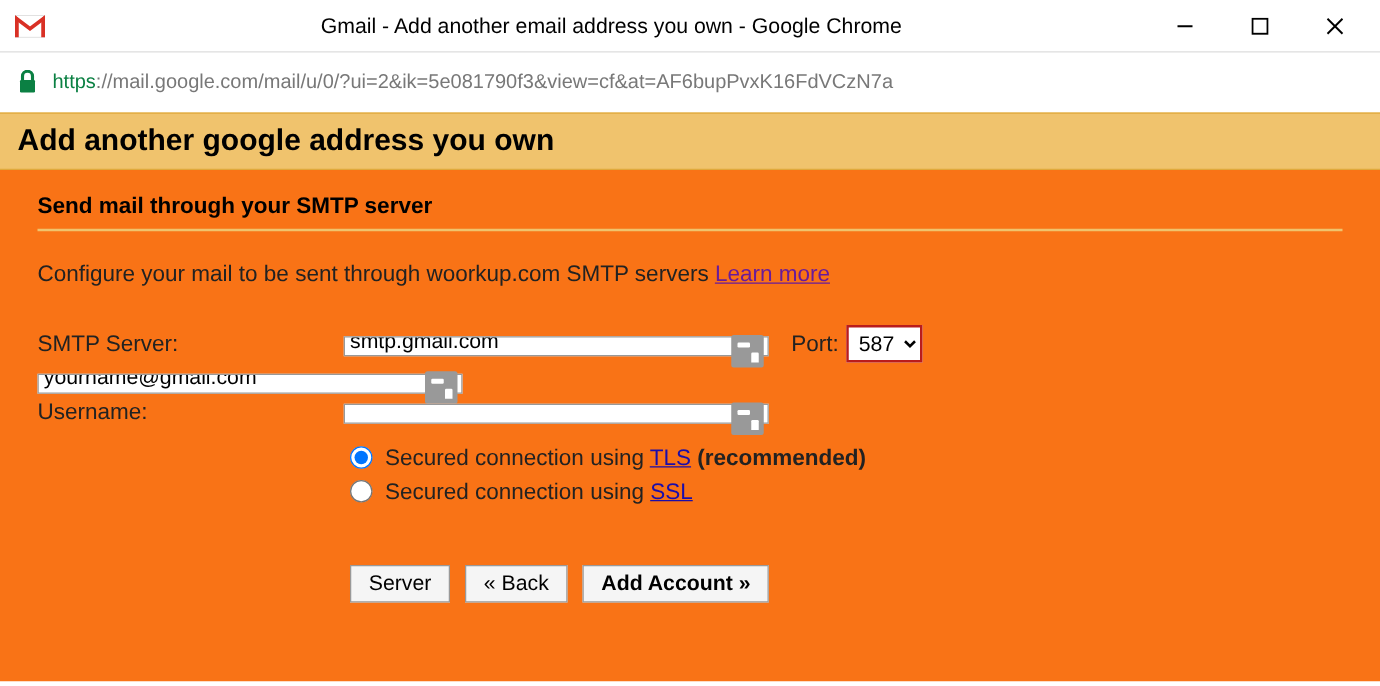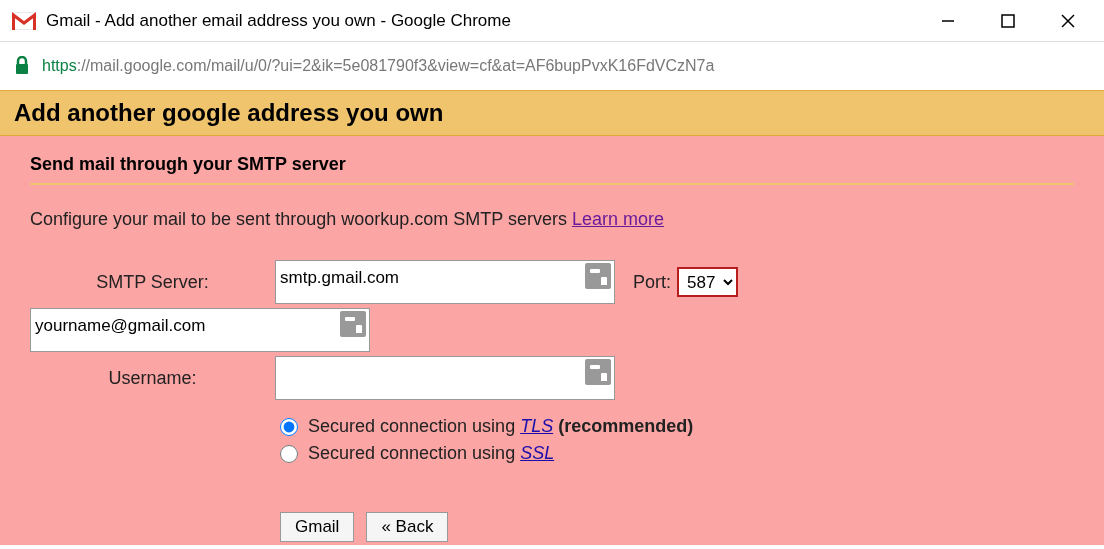--- a/index.html
+++ b/index.html
@@ -14,20 +14,21 @@
       height: 549px;
       overflow: hidden;
     }
     .titlebar {
       height: 42px;
       display: flex;
       align-items: center;
       padding: 0 8px;
       background: #fff;
       border-bottom: 1px solid #ddd;
+      text-align: center;
     }
     .gmail-logo {
       width: 24px;
       height: 18px;
       margin-right: 10px;
       margin-left: 4px;
     }
     .window-title {
       font-size: 17px;
       color: #000;
@@ -70,21 +71,21 @@
       border-top: 1px solid #e0a93c;
       border-bottom: 1px solid #e0a93c;
       padding: 8px 14px;
     }
     .header-title {
       font-size: 24px;
       font-weight: bold;
       color: #000;
     }
     .content {
-      background: #fca5a5;
+      background: #f97316;
       padding: 18px 30px 30px 30px;
       height: calc(100% - 140px);
     }
     .section-title {
       font-size: 18px;
       font-weight: bold;
       color: #000;
       padding-bottom: 8px;
     }
     .divider {
@@ -102,32 +103,32 @@
       text-decoration: underline;
       cursor: pointer;
     }
     .form-row {
       display: flex;
       align-items: center;
       margin-bottom: 4px;
     }
     .form-label {
       width: 245px;
-      text-align: center;
+      text-align: left;
       font-size: 18px;
       color: #222;
       padding-right: 0;
     }
     .input-wrap {
       position: relative;
       display: inline-block;
     }
     .text-input {
       width: 340px;
-      height: 44px;
+      height: 16px;
       font-size: 17px;
       padding: 2px 34px 11px 4px;
       border: 1px solid #999;
       background: #fff;
     }
     .input-icon {
       position: absolute;
       right: 4px;
       top: 3px;
       width: 26px;
@@ -182,21 +183,20 @@
     .radio-row input[type="radio"] {
       width: 18px;
       height: 18px;
       margin-right: 10px;
       cursor: pointer;
     }
     .radio-row a {
       color: #1a0dab;
       text-decoration: underline;
       cursor: pointer;
-      font-style: italic;
     }
     .button-row {
       margin-left: 250px;
       margin-top: 48px;
       display: flex;
       gap: 12px;
     }
     .btn {
       font-size: 17px;
       padding: 4px 14px;
@@ -293,16 +293,17 @@
       <input type="radio" name="sec" checked="" style="">
       <span><span>Secured connection using </span><a>TLS</a><b> (recommended)</b></span>
     </label>
     <label class="radio-row">
       <input type="radio" name="sec" style="">
       <span><span>Secured connection using </span><a>SSL</a></span>
     </label>
   </div>
 
   <div class="button-row">
-    <button class="btn">Gmail</button>
+    <button class="btn">Server</button>
     <button class="btn">« Back</button>
+    <button class="btn btn-primary">Add Account »</button>
   </div>
 </div>
 
 </body></html>

